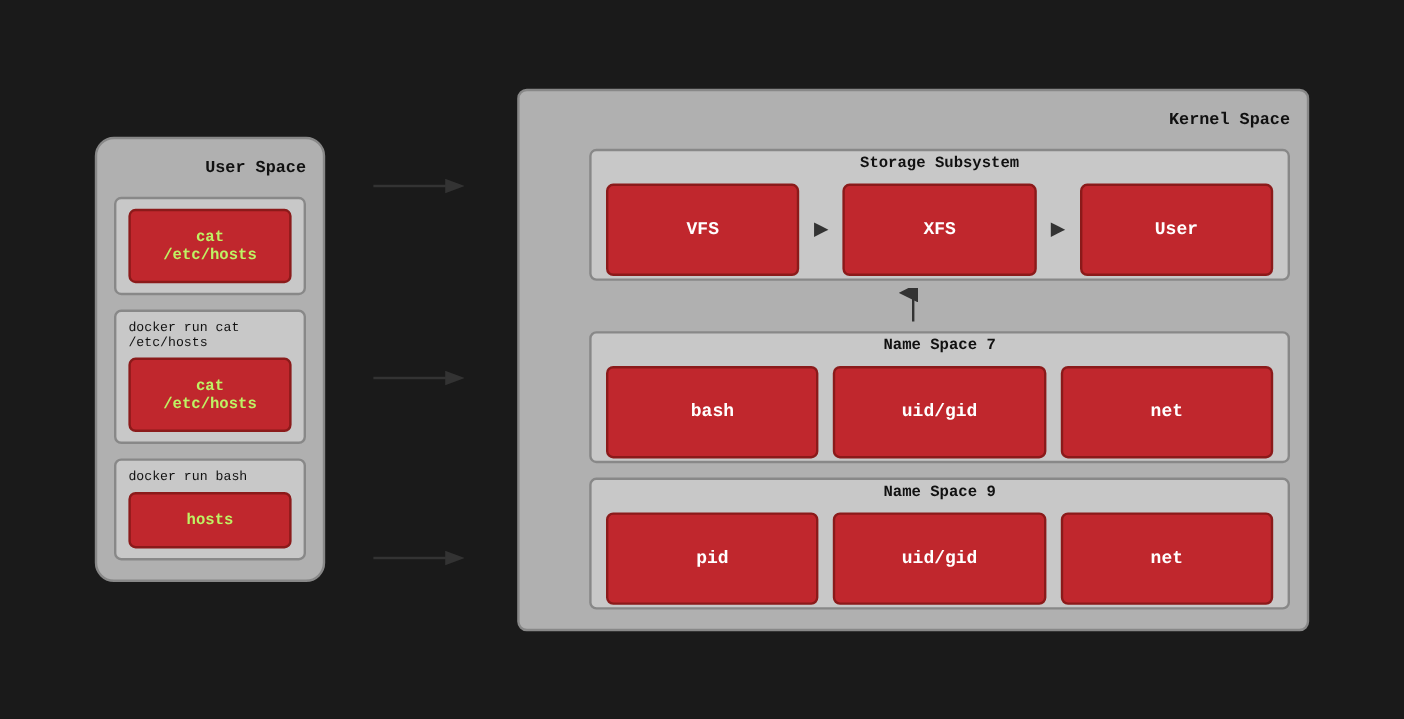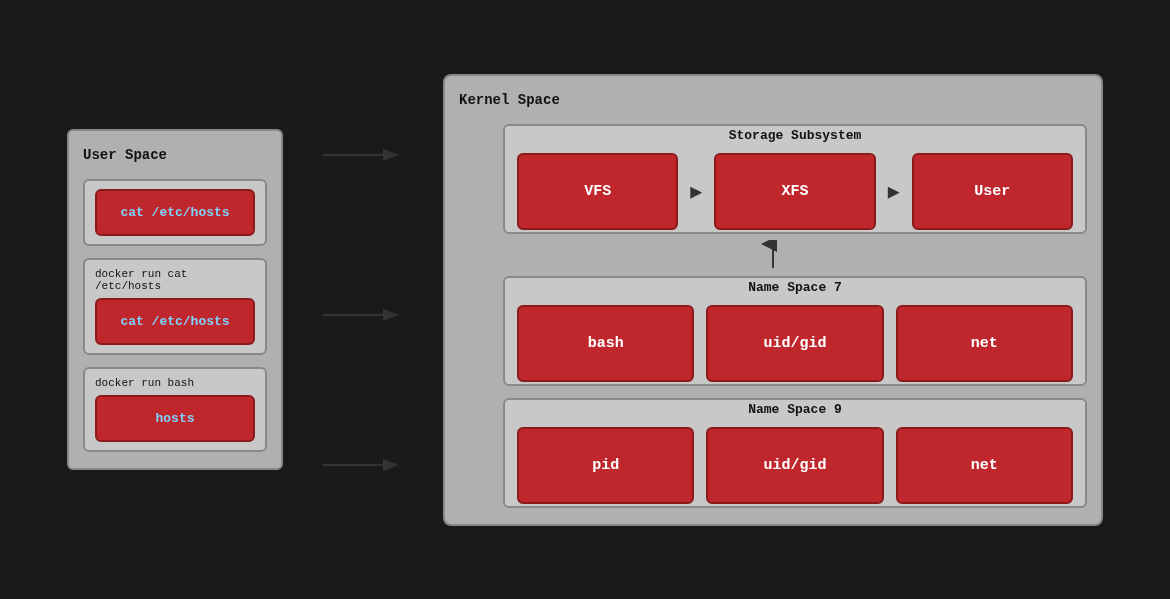--- a/index.html
+++ b/index.html
@@ -16,30 +16,30 @@
       display: flex;
       gap: 40px;
       align-items: center;
       padding: 20px;
     }
 
     
     .user-space {
       background: #b0b0b0;
       border: 2px solid #888;
-      border-radius: 6px;
+      border-radius: 16px;
       padding: 16px 14px;
-      width: 216px;
+      width: 192px;
       display: flex;
       flex-direction: column;
       gap: 12px;
       position: relative;
     }
     .section-label {
-      text-align: left;
+      text-align: right;
       font-size: 14px;
       font-weight: bold;
       color: #111;
       margin-bottom: 4px;
     }
 
     .process-box {
       background: #c8c8c8;
       border: 2px solid #888;
       border-radius: 6px;
@@ -50,21 +50,21 @@
     }
     .process-label {
       font-size: 11px;
       color: #111;
       font-weight: normal;
     }
     .red-box {
       background: #c0272d;
       border: 2px solid #8b1a1a;
       border-radius: 6px;
-      color: #7dd3fc;
+      color: #bef264;
       font-size: 13px;
       font-weight: bold;
       text-align: center;
       padding: 14px 13px;
       position: relative;
     }
 
     
     .kernel-space {
       background: #b0b0b0;

